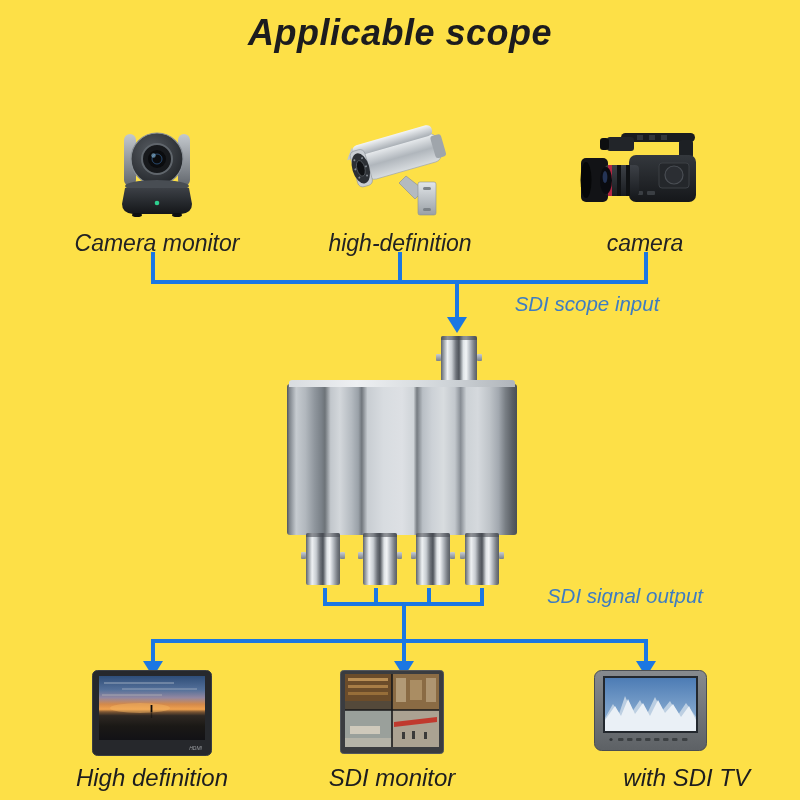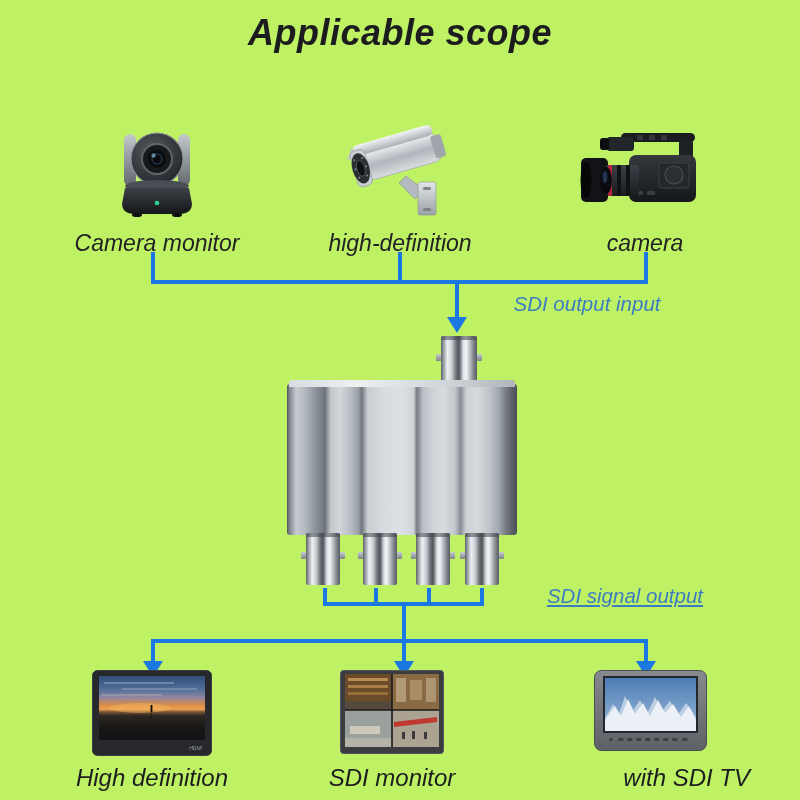--- a/index.html
+++ b/index.html
@@ -1,19 +1,19 @@
 <!DOCTYPE html>
 <html><head>
 <meta charset="utf-8">
 <title>Applicable scope</title>
 <style>
   html,body { margin:0; padding:0; background:#ffffff; }
   .canvas {
     position:relative; width:800px; height:800px; margin:0 auto;
-    background:#bef264; overflow:hidden;
+    background:#fde047; overflow:hidden;
     font-family:"Liberation Sans", sans-serif; font-style:italic;
   }
   
   .title {
     position:absolute; top:12px; left:0; width:100%; text-align:center;
     font-size:36px; font-weight:600; color:#1c1c1e; letter-spacing:.5px;
   }
   .subtitle {
     position:absolute; top:71px; left:0; width:100%; text-align:center;
     font-size:17px; font-weight:500; color:#2b2b2d; letter-spacing:-.2px;
@@ -28,21 +28,21 @@
   .monitor-figure .icon-slot { height:90px; align-items:flex-start; }
   .monitor-figure .fig-label { margin-top:4px; font-size:24px; color:#1d1d1f; }
   #sink-1 { left:52px;  top:670px; }
   #sink-2 { left:292px; top:670px; }
   #sink-3 { left:550px; top:670px;text-align:right; }
   
   .flow-label {
     position:absolute; font-size:20.5px; font-weight:500; color:#3e7cc2;
   }
   #input-flow-label  { left:496px; top:292px; width:182px; text-align:center; }
-  #output-flow-label { left:540px; top:584px; width:170px; text-align:center;text-decoration:underline; }
+  #output-flow-label { left:540px; top:584px; width:170px; text-align:center; }
   
   .flow-svg { position:absolute; left:0; top:0; width:800px; height:800px; }
   .flow-svg path { stroke:#1b77e2; stroke-width:4; fill:none; }
   .flow-svg polygon { fill:#1b77e2; }
   
   .splitter-body {
     position:absolute; left:287px; top:384px; width:230px; height:151px;
     border-radius:3px;
     background:linear-gradient(90deg,
       #4e535a 0%, #7d838a 1%, #c6cbd0 4%, #b2b8be 8%, #8f969d 12%, #7a8188 15%,
@@ -84,21 +84,21 @@
     <path d="M153,252 V282 M400,252 V282 M646,252 V282 M151,282 H648"></path>
     <path d="M457,282 V319"></path>
     <polygon points="447,317 467,317 457,333"></polygon>
     <path d="M325,588 V604 M376,588 V604 M429,588 V604 M482,588 V604 M323,604 H484 M404,604 V662"></path>
     <path d="M151,641 H648 M153,641 V663 M646,641 V663"></path>
     <polygon points="143,661 163,661 153,677"></polygon>
     <polygon points="394,661 414,661 404,677"></polygon>
     <polygon points="636,661 656,661 646,677"></polygon>
   </svg>
 
-  <div class="flow-label" id="input-flow-label">SDI output input</div>
+  <div class="flow-label" id="input-flow-label">SDI scope input</div>
   <div class="flow-label" id="output-flow-label">SDI signal output</div>
 
   <div class="figure" id="src-1">
     <div class="icon-slot">
       <svg width="100" height="96" viewBox="0 0 100 96">
         <defs>
           <linearGradient id="ptzArm" x1="0" y1="0" x2="0" y2="1">
             <stop offset="0" stop-color="#c4c9ce"></stop>
               <stop offset="1" stop-color="#62676d"></stop>
           </linearGradient>

